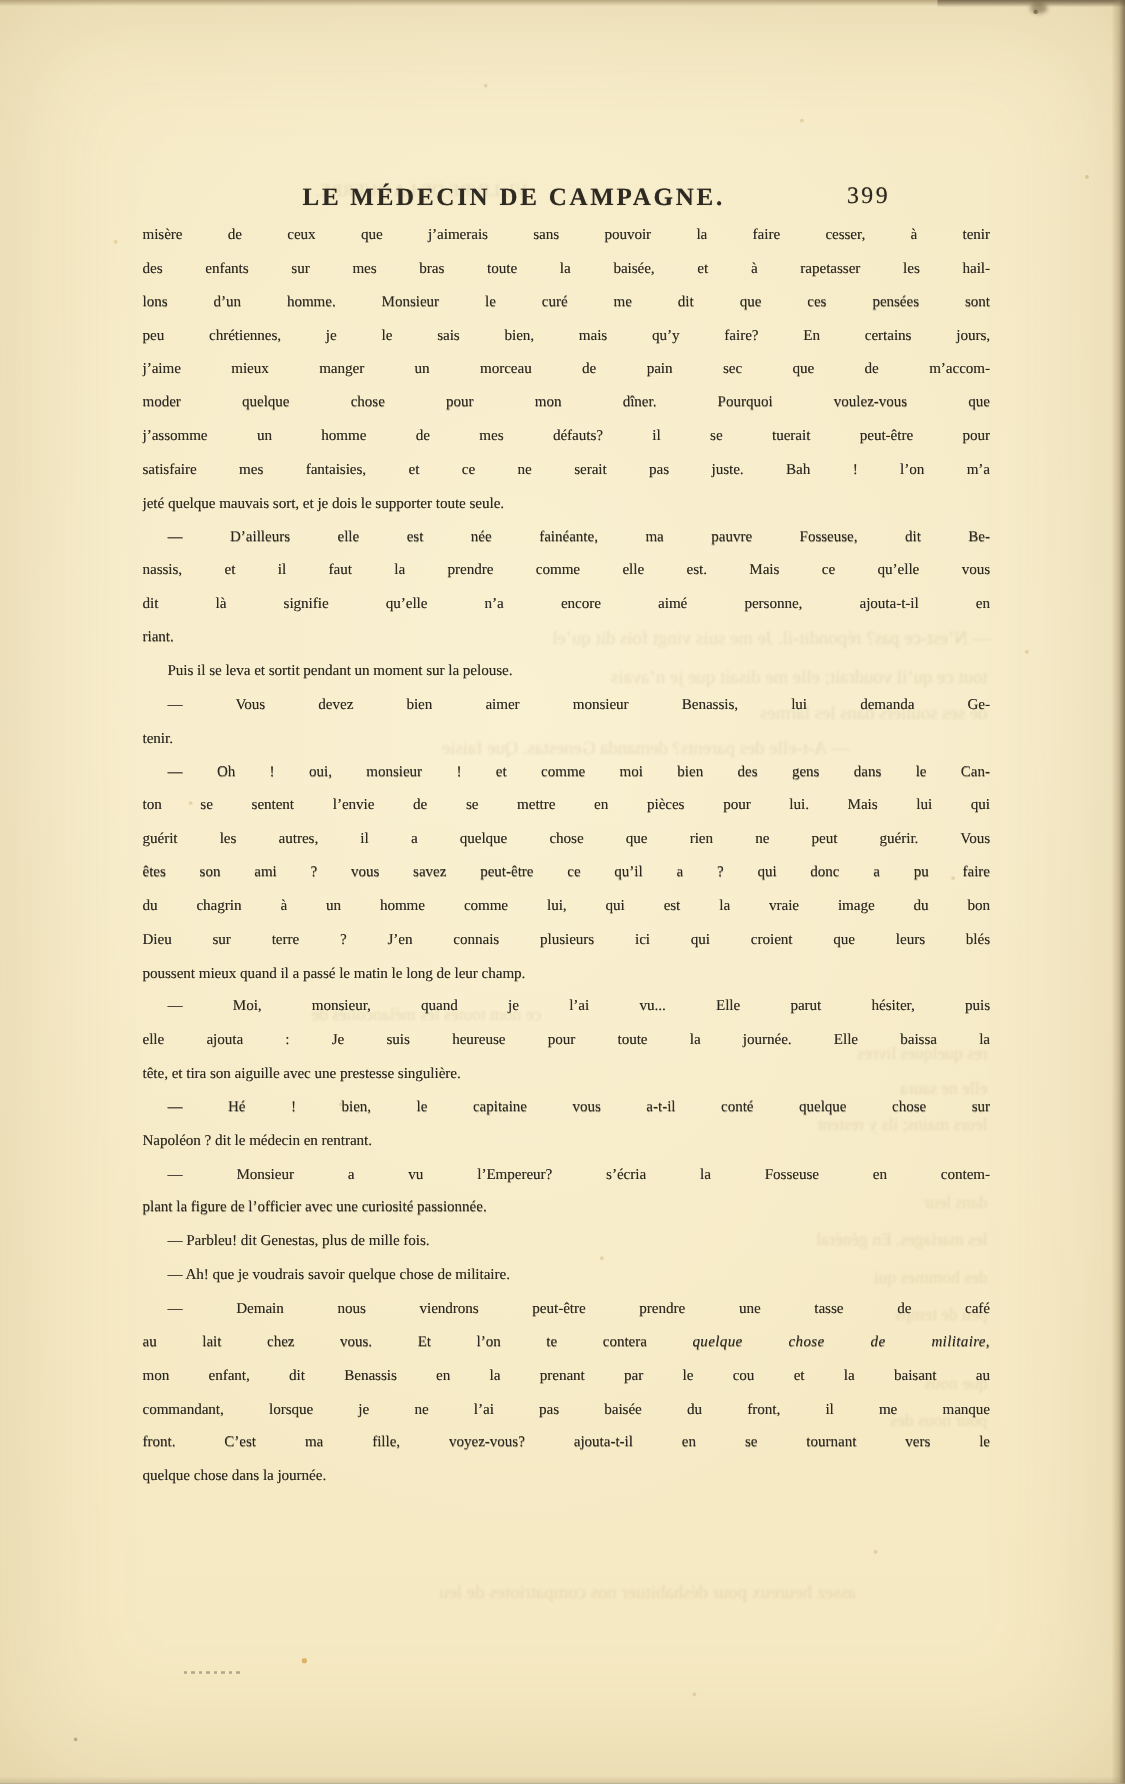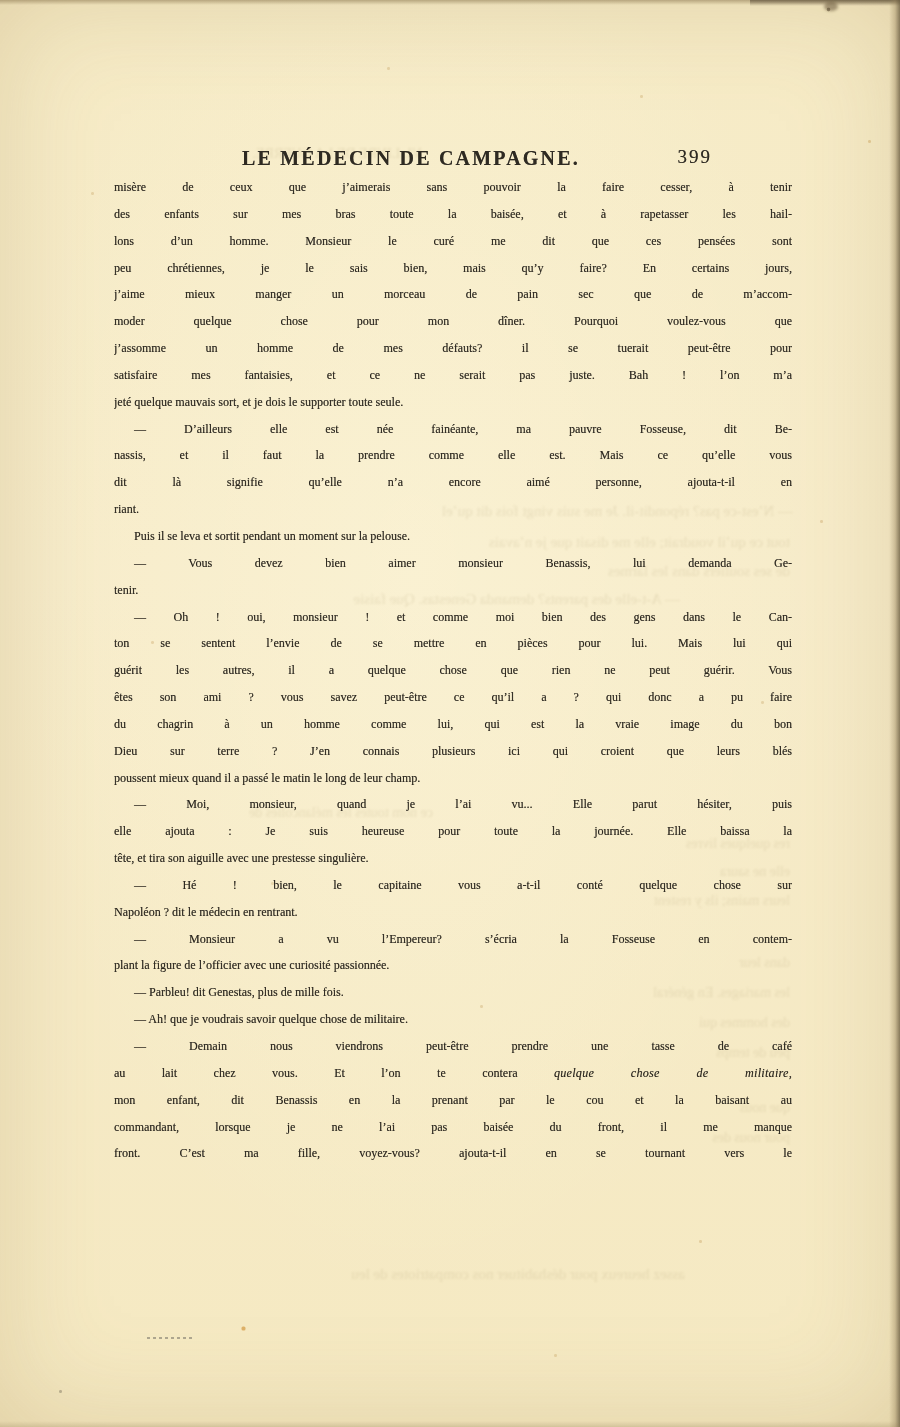--- a/index.html
+++ b/index.html
@@ -133,17 +133,18 @@
       <div class="line last">Napoléon ? dit le médecin en rentrant.</div>
       <div class="line indent">— Monsieur a vu l’Empereur? s’écria la Fosseuse en contem-</div>
       <div class="line last">plant la figure de l’officier avec une curiosité passionnée.</div>
       <div class="line indent last">— Parbleu! dit Genestas, plus de mille fois.</div>
       <div class="line indent last">— Ah! que je voudrais savoir quelque chose de militaire.</div>
       <div class="line indent">— Demain nous viendrons peut-être prendre une tasse de café</div>
       <div class="line"><span>au lait chez vous. Et l’on te contera </span><span class="it">quelque chose de militaire,</span></div>
       <div class="line">mon enfant, dit Benassis en la prenant par le cou et la baisant au</div>
       <div class="line">commandant, lorsque je ne l’ai pas baisée du front, il me manque</div>
       <div class="line">front. C’est ma fille, voyez-vous? ajouta-t-il en se tournant vers le</div>
+      <div class="line last">quelque chose dans la journée.</div>
     </div>
 
   <div id="dash-mark"></div>
 
 </div>
 
 </body></html>

